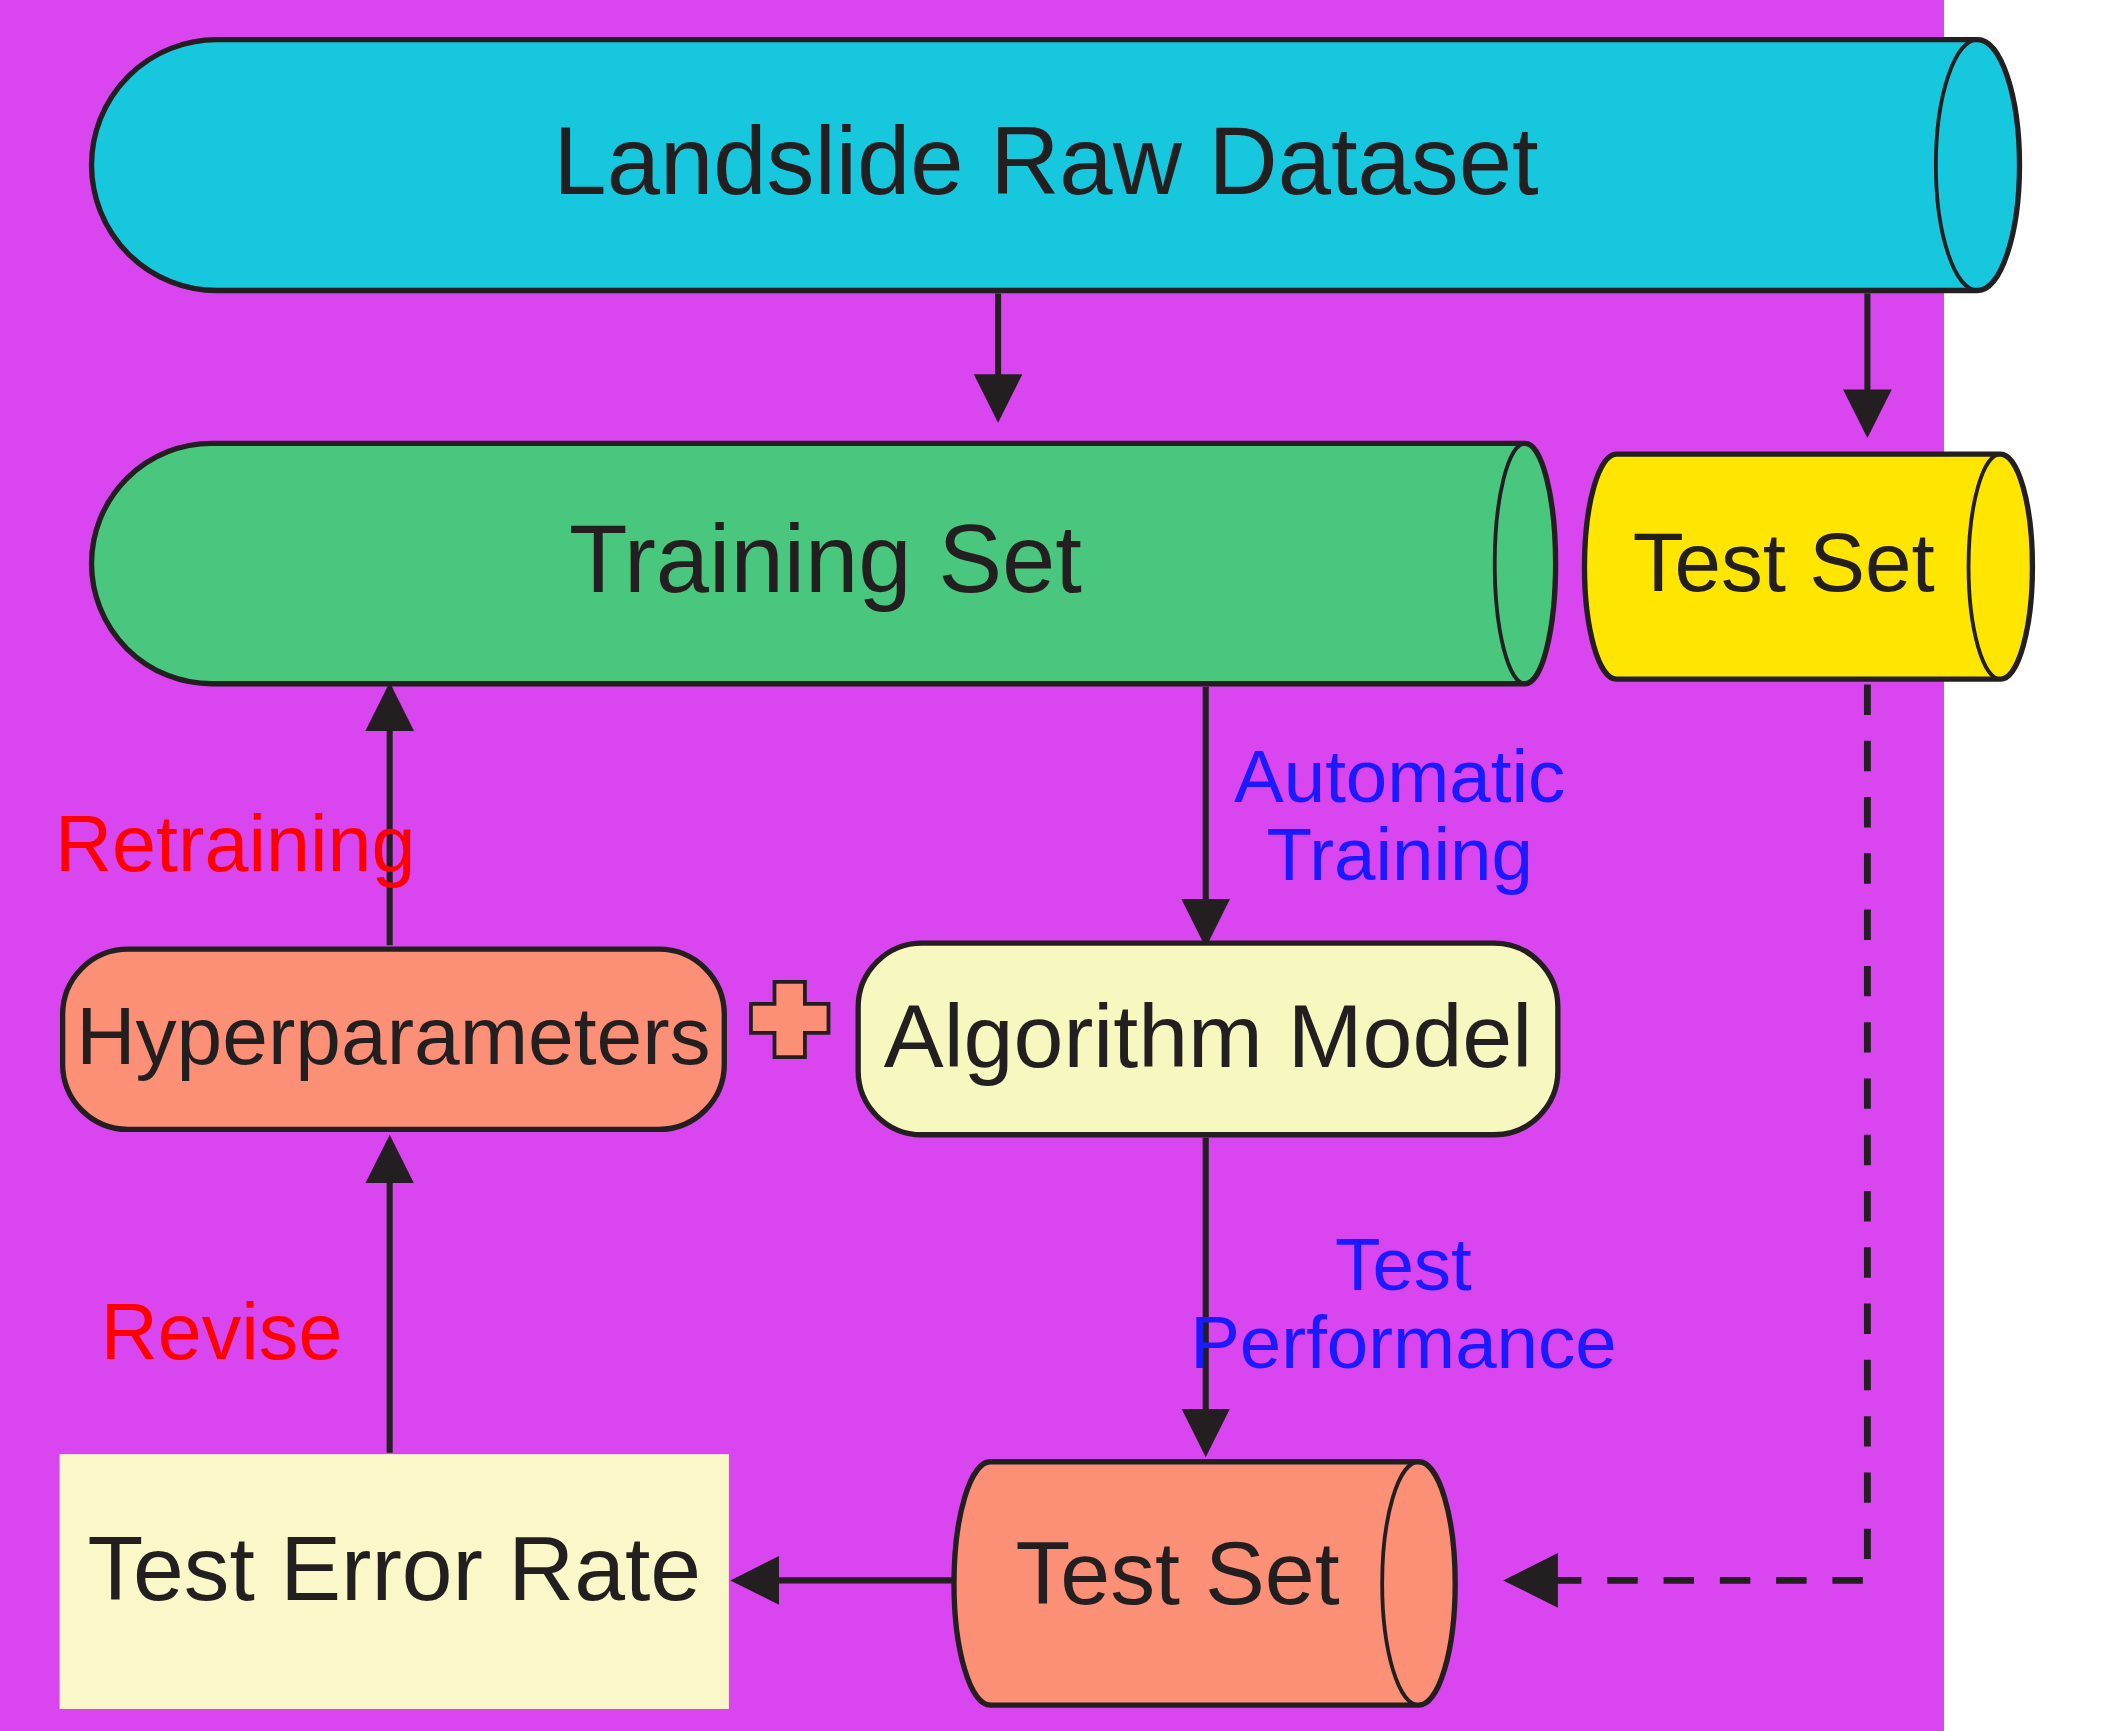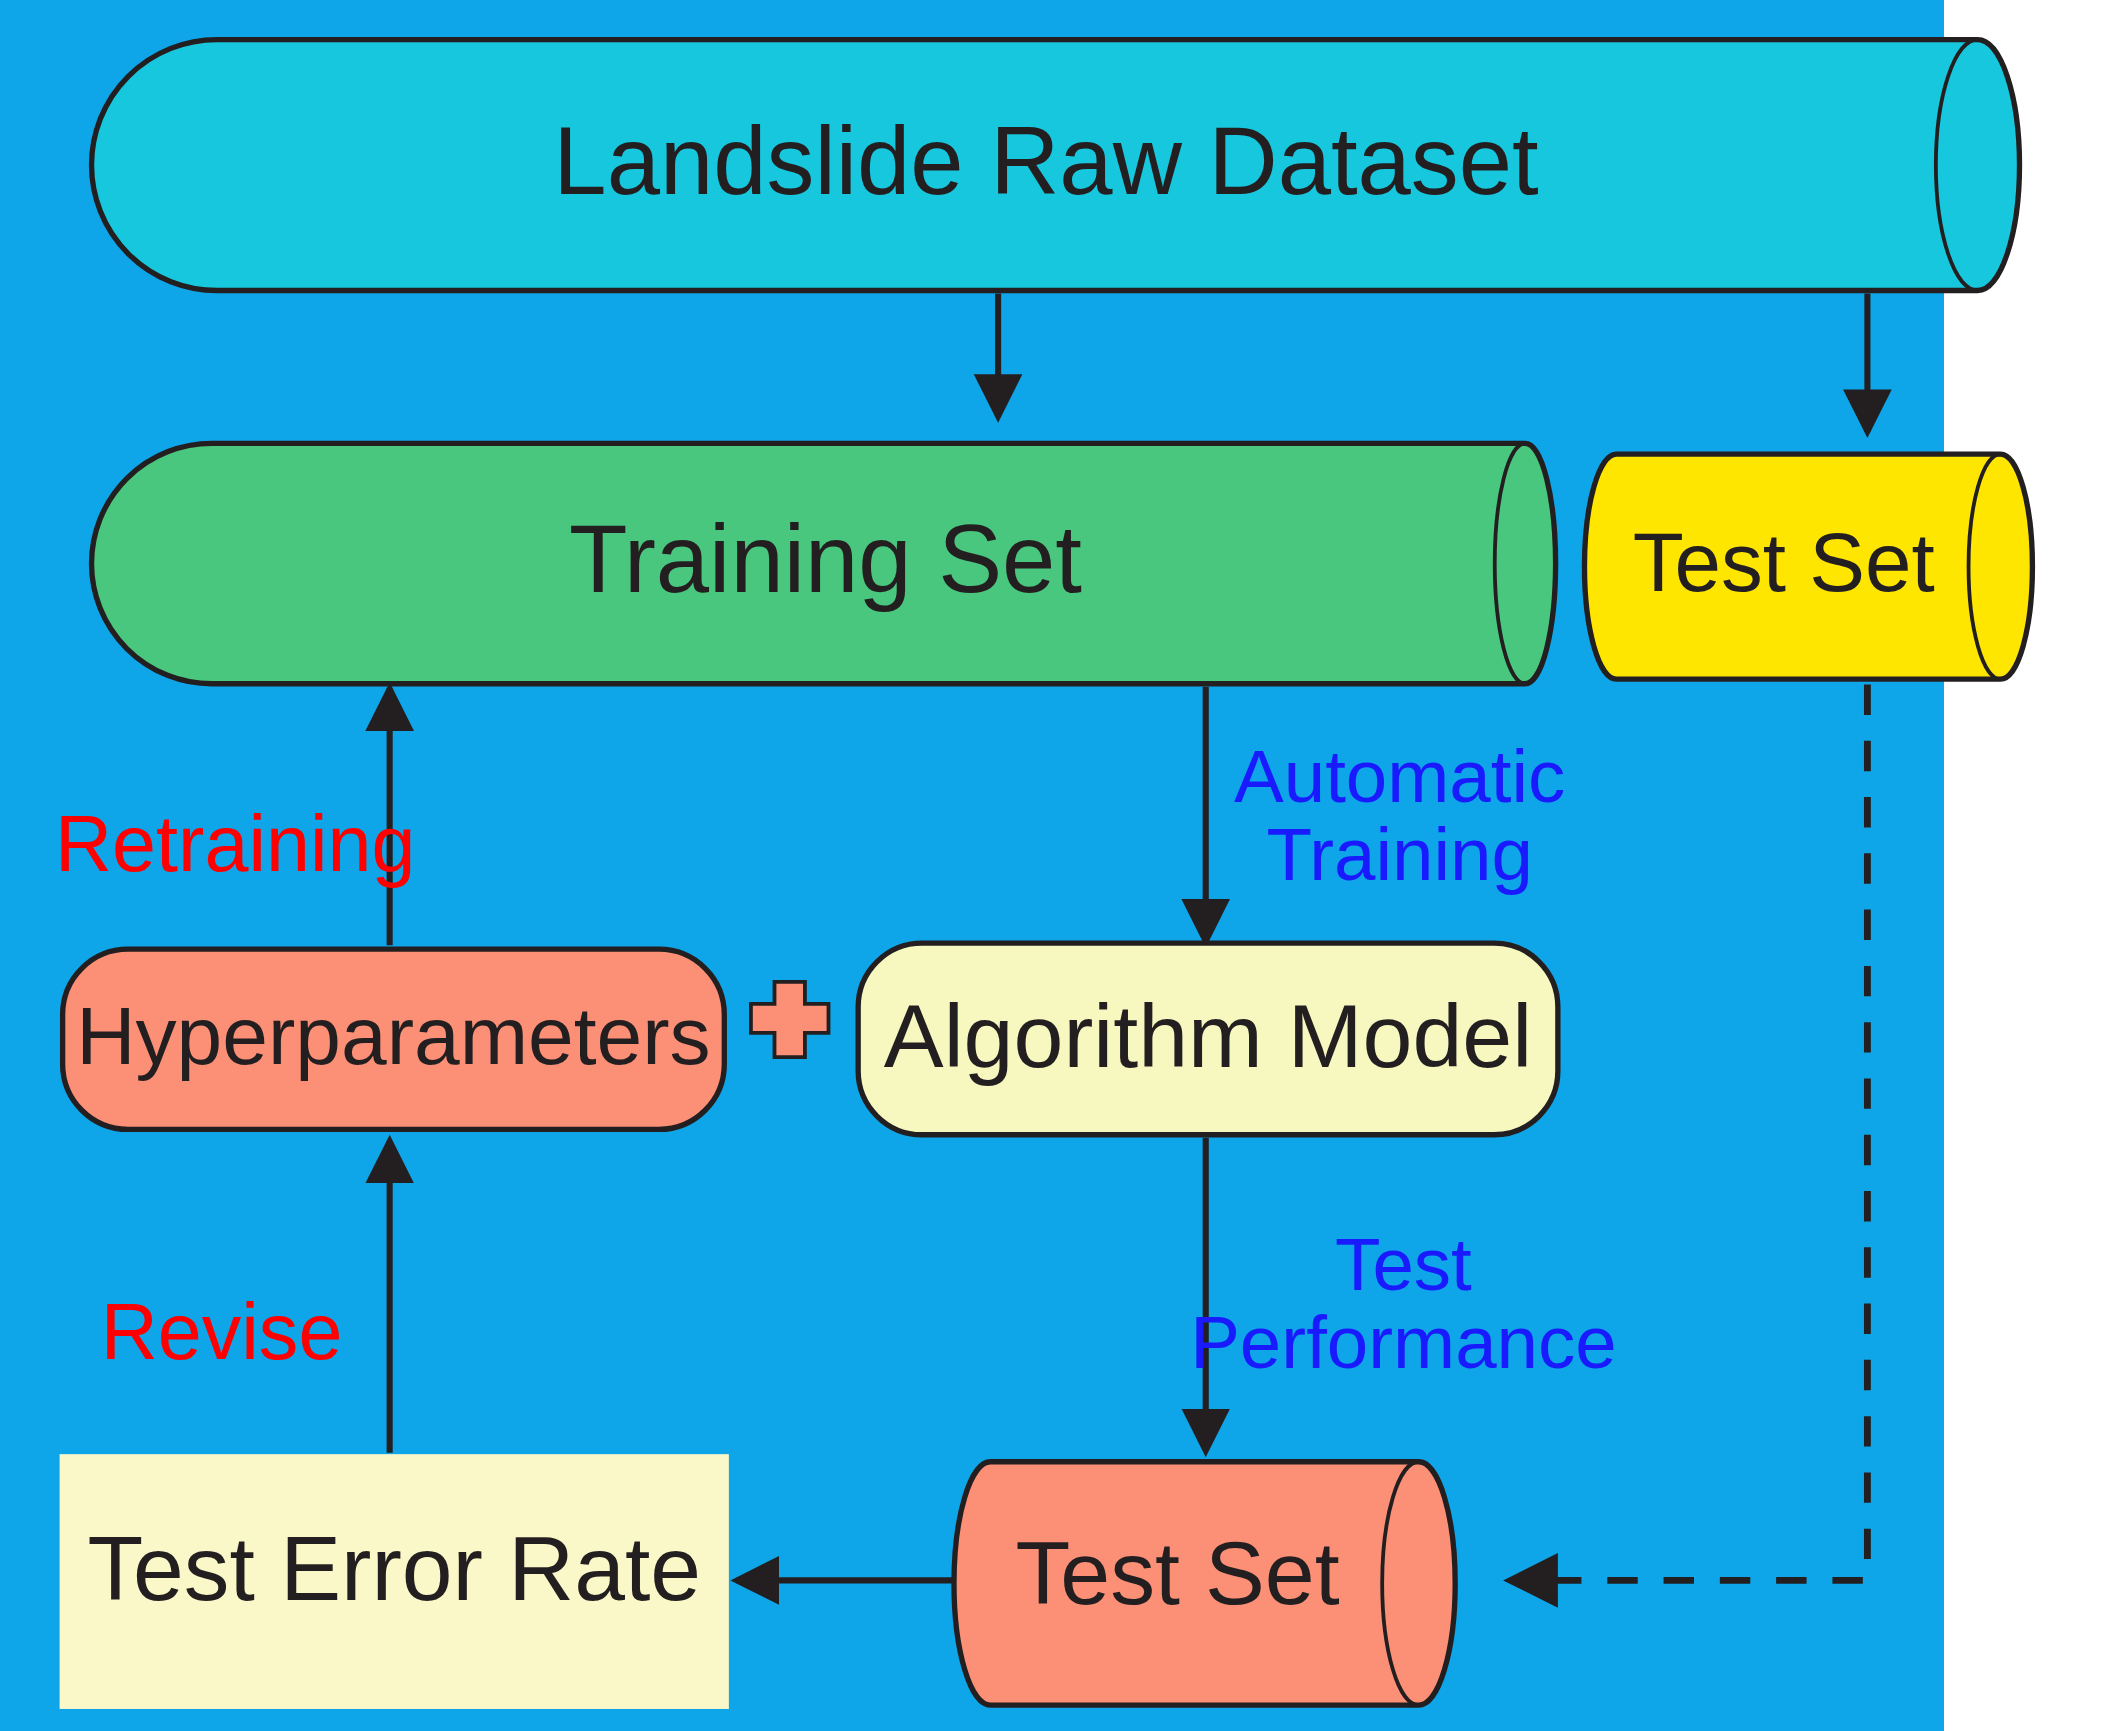--- a/index.html
+++ b/index.html
@@ -10,21 +10,21 @@
   body {
     width: 2108px;
     height: 1731px;
     overflow: hidden;
     font-family: "Liberation Sans", sans-serif;
   }
   #diagram-root {
     position: relative;
     width: 1944px;
     height: 1731px;
-    background: #0ea5e9;
+    background: #d946ef;
   }
   svg.flow {
     display: block;
     width: 2108px;
     height: 1731px;
   }
   .node-label {
     font-family: "Liberation Sans", sans-serif;
     fill: #231f20;
     text-anchor: middle;

